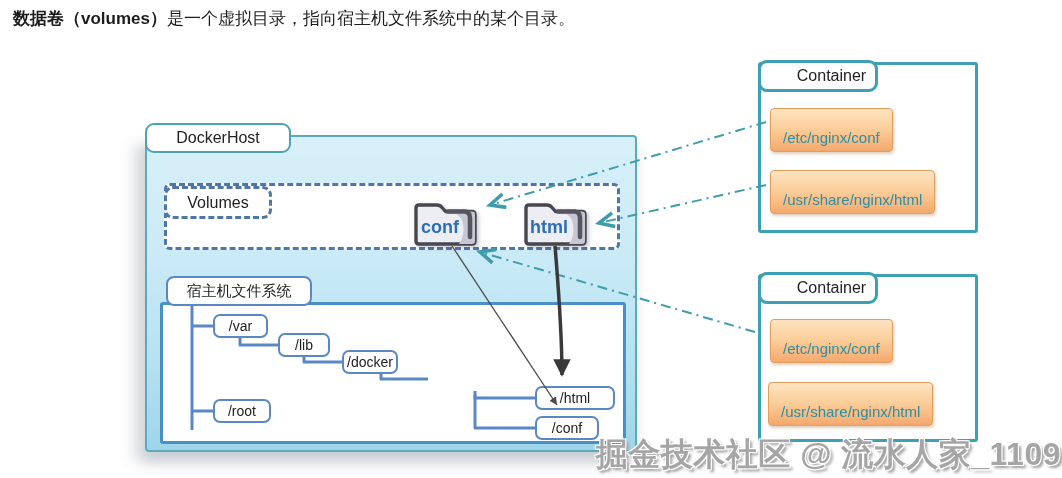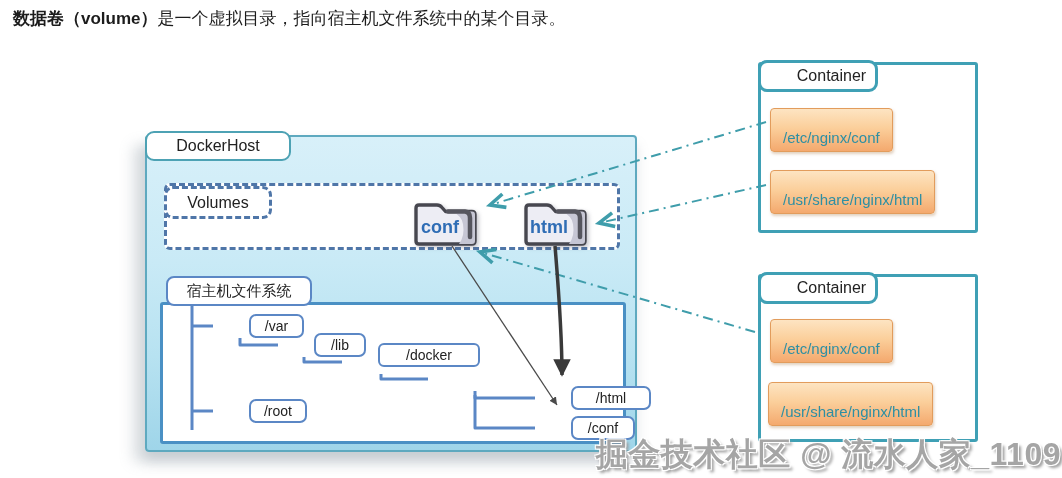--- a/index.html
+++ b/index.html
@@ -19,21 +19,21 @@
     background:linear-gradient(180deg,#d8f0f9 0%,#c9eaf6 40%,#b7e2f1 70%,#9fd5e9 100%);
     border:2px solid #5ea9bf; border-radius:4px;
     box-shadow:-12px 10px 14px rgba(140,152,162,0.30), 0 10px 12px rgba(140,152,162,0.25);
     z-index:1;
   }
   .tag {
     position:absolute; background:#fff; text-align:center; z-index:3;
     display:flex; align-items:center; justify-content:center;
   }
   .dockerhost-label {
-    left:145px; top:131px; width:146px; height:30px;
+    left:145px; top:123px; width:146px; height:30px;
     border:2px solid #4da2b4; border-radius:9px; font-size:16px;
   }
   
   .volumes-box {
     position:absolute; left:164px; top:183px; width:456px; height:67px;
     background:#fff; border:3px dashed #4f76a8; border-radius:6px; z-index:2;
   }
   .volumes-label {
     left:164px; top:186px; width:108px; height:33px;
     border:3px dashed #4f76a8; border-radius:9px; font-size:16px;
@@ -44,25 +44,25 @@
     background:#fff; border:3px solid #4a90c4; border-radius:3px; z-index:2;
   }
   .fs-label {
     left:166px; top:276px; width:146px; height:30px;
     border:2px solid #5b87c5; border-radius:8px; font-size:15px;
   }
   
   .node {
     position:absolute; height:24px; background:#fff;
     border:2px solid #5b87c5; border-radius:7px;
-    font-size:14px; color:#222; text-align:center; line-height:20px; z-index:5;margin-left:36px;
+    font-size:14px; color:#222; text-align:center; line-height:20px; z-index:5;
   }
   .n-var     { left:213px; top:314px; width:55px; }
   .n-lib     { left:278px; top:333px; width:52px; }
-  .n-docker  { left:342px; top:343px; width:102px;border-radius:6px; }
+  .n-docker  { left:342px; top:350px; width:56px; }
   .n-volumes { left:428px; top:367px; width:95px; }
   .n-root    { left:213px; top:399px; width:58px;text-align:center; }
   .n-html    { left:535px; top:386px; width:80px; }
   .n-conf    { left:535px; top:416px; width:64px; }
   
   .folder { position:absolute; width:70px; height:50px; z-index:5;
             filter:drop-shadow(2px 2px 2px rgba(90,90,110,0.35)); }
   .f-conf { left:412px; top:198px; }
   .f-html { left:522px; top:198px; }
   
@@ -97,21 +97,21 @@
     font-size:32px; font-weight:bold; letter-spacing:0.5px; color:#a5a5a5;
     text-shadow:1px 1px 0 #fff,-1px -1px 0 #fff,1px -1px 0 #fff,-1px 1px 0 #fff,3px 3px 3px #9a9a9a;
   }
 </style>
 </head>
 <body>
 
 <div class="page">
 
   <div class="title">
-    <span class="b">数据卷（volume）</span><span>是一个虚拟目录，指向宿主机文件系统中的某个目录。</span>
+    <span class="b">数据卷（volumes）</span><span>是一个虚拟目录，指向宿主机文件系统中的某个目录。</span>
   </div>
 
   <div class="dockerhost-box"></div>
   <div class="tag dockerhost-label">DockerHost</div>
 
   <div class="volumes-box"></div>
   <div class="tag volumes-label">Volumes</div>
 
   <div class="fs-box"></div>
   <div class="tag fs-label">宿主机文件系统</div>

